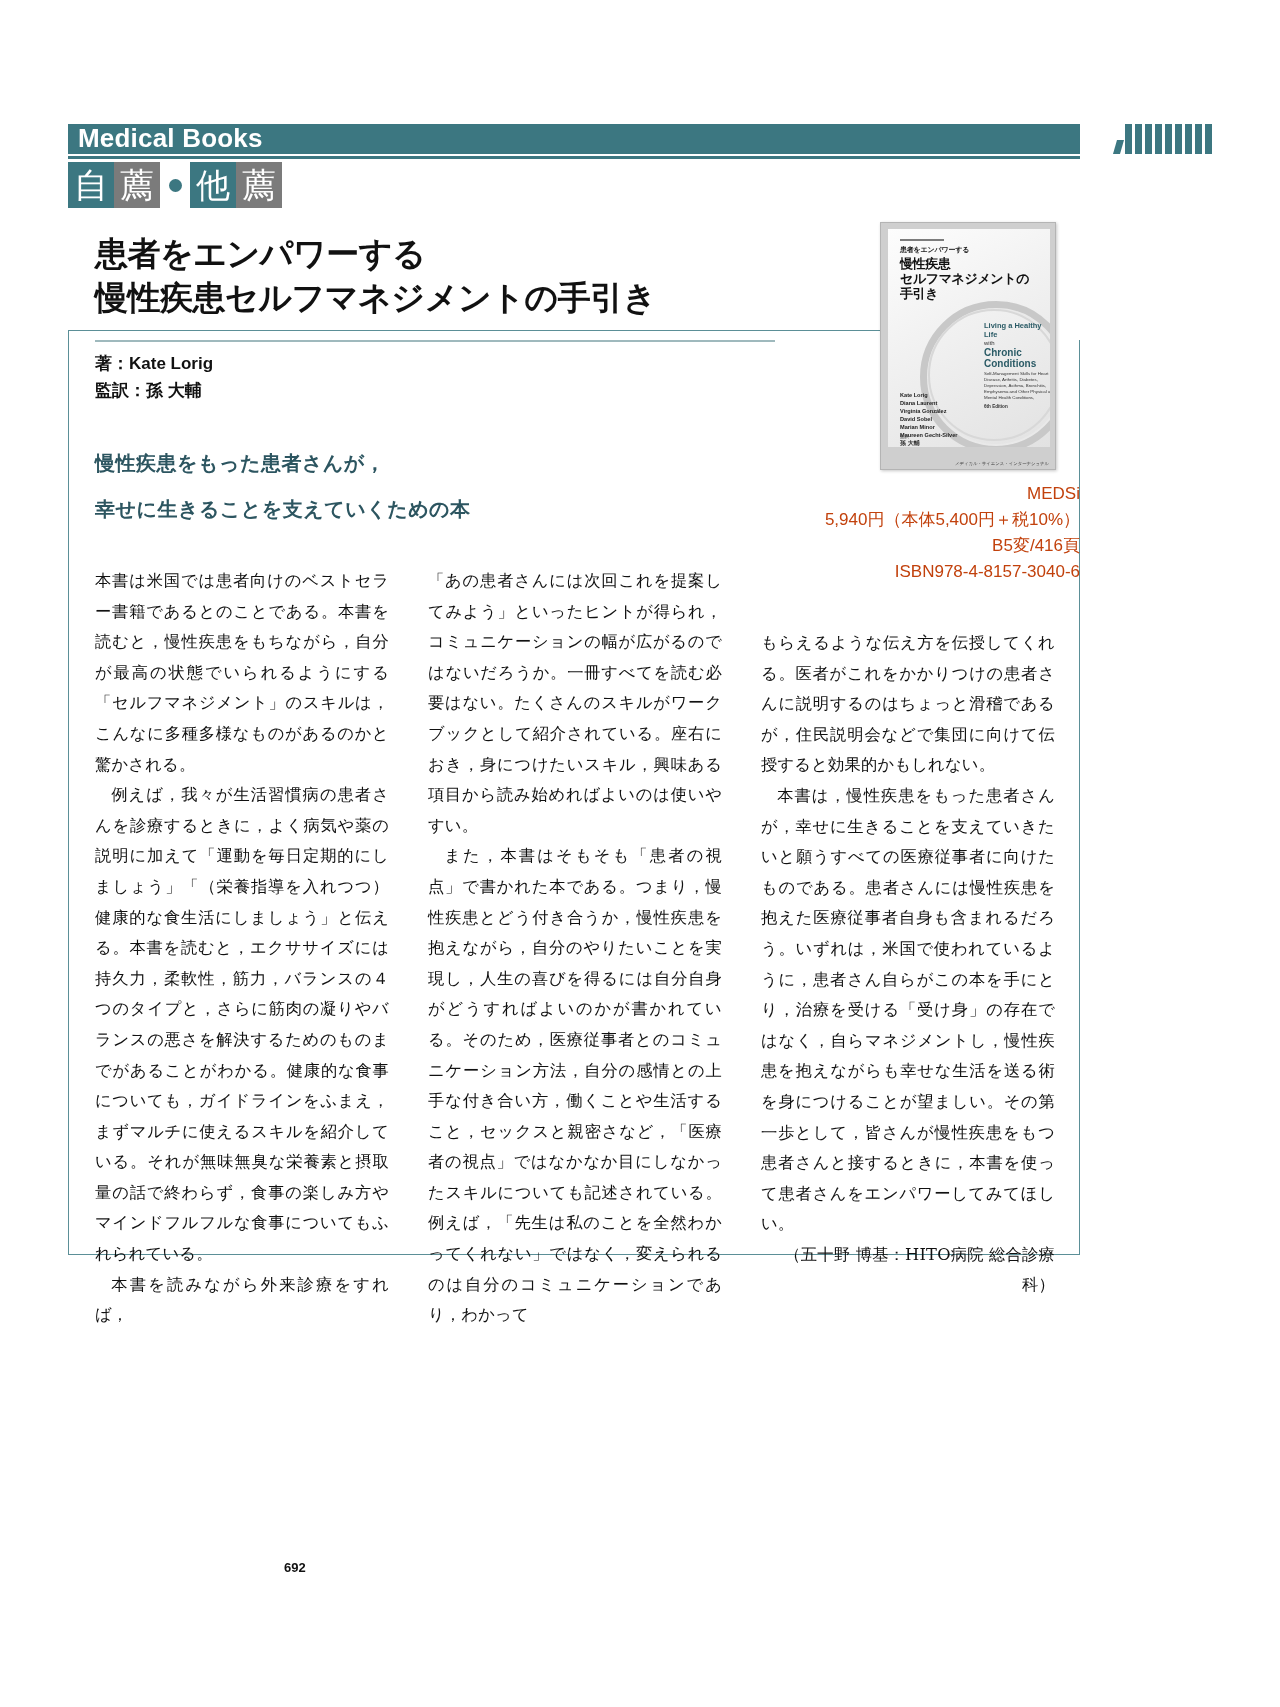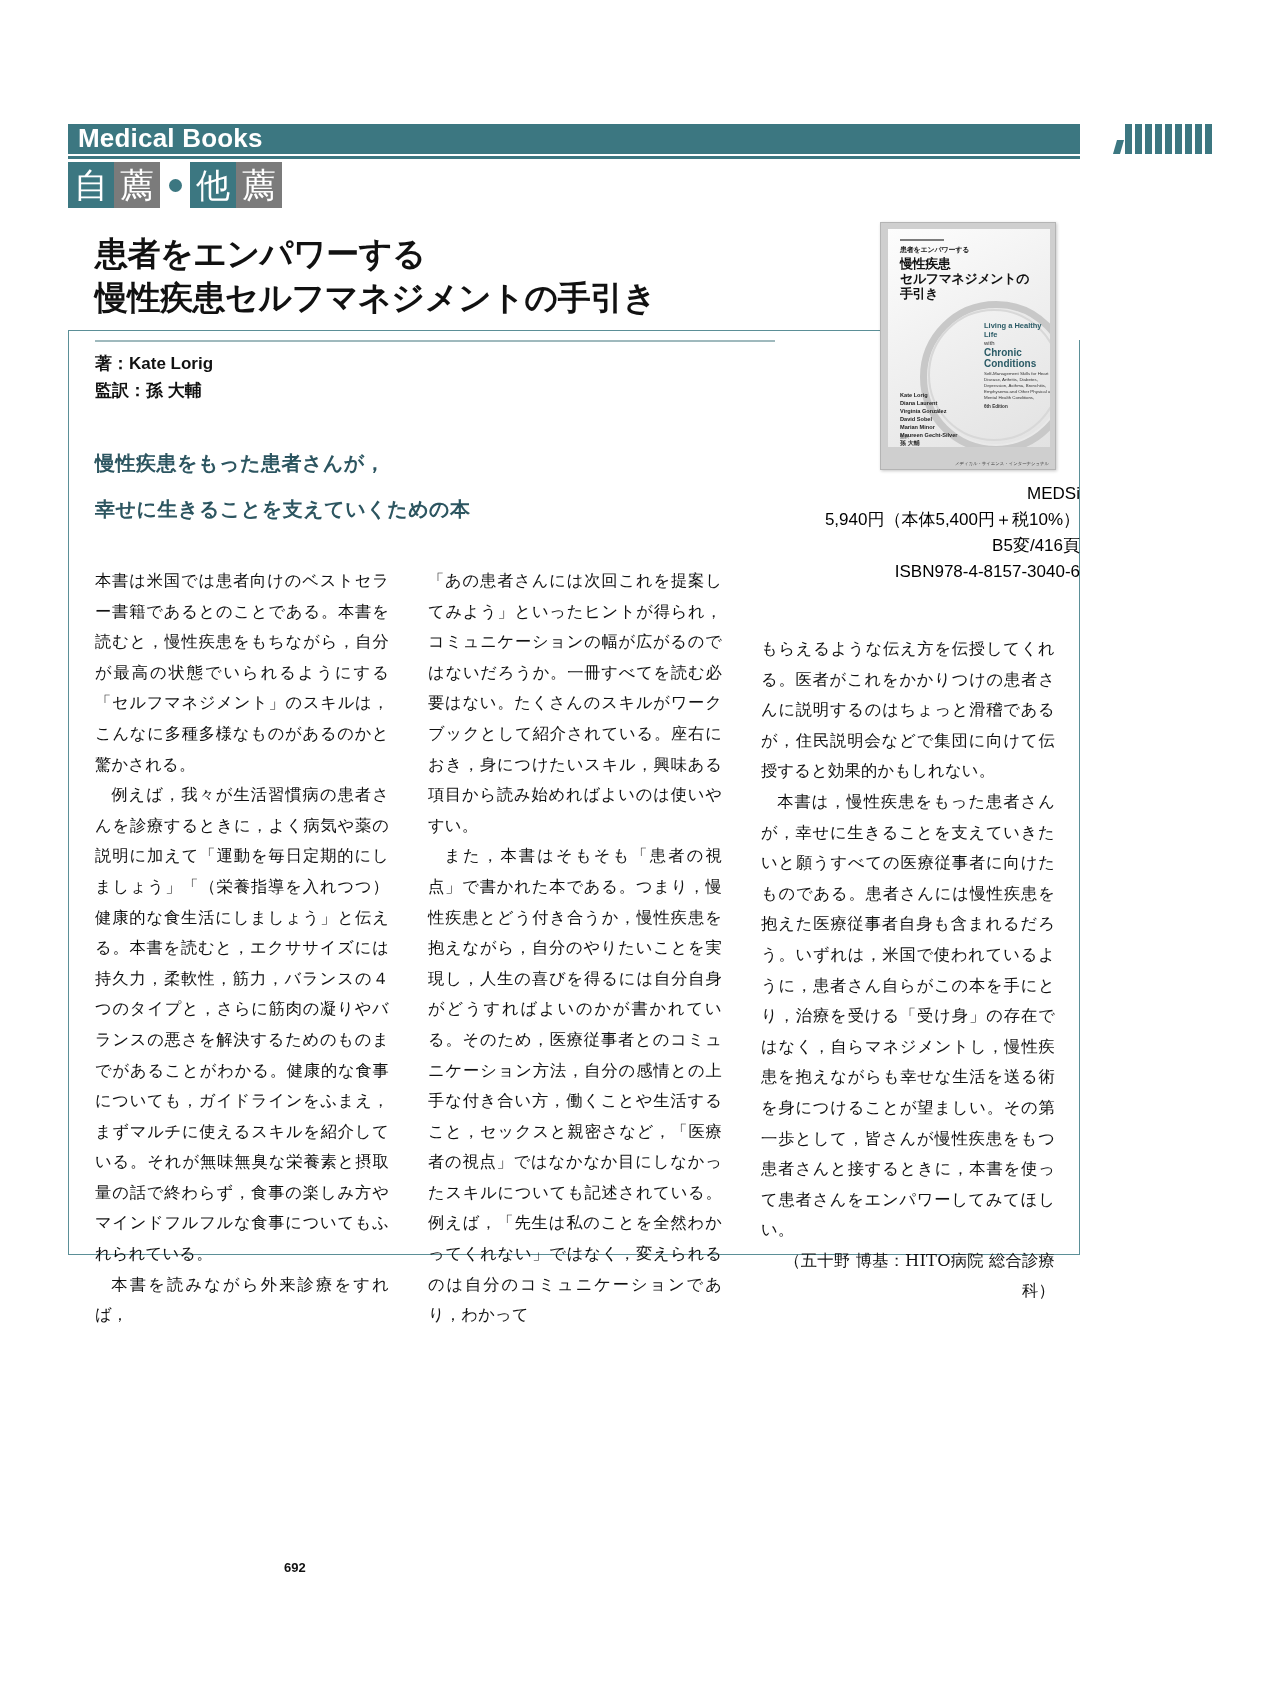--- a/index.html
+++ b/index.html
@@ -123,39 +123,39 @@
     position:absolute;left:12px;top:162px;font-size:5.6px;font-weight:bold;
     color:#222;line-height:8px;
   }
   .cv-sv{position:absolute;left:12px;top:205px;font-size:4.4px;color:#333;line-height:6px;}
   .cv-sv b{font-size:6px;}
   .cv-pub{
     position:absolute;right:6px;bottom:3px;font-size:4.4px;color:#444;
   }
   .meta-lines{
     position:absolute;left:760px;top:481px;width:320px;
-    text-align:right;font-size:17px;line-height:26px;color:#000000;
+    text-align:right;font-size:17px;line-height:26px;color:#c2410c;
   }
 
   
   .cols{
     position:absolute;left:95px;top:566px;width:960px;height:670px;
   }
   .col{
     position:absolute;top:0;width:294px;
     font-family:"DejaVu Serif","Liberation Serif",serif;
     font-size:16.3px;line-height:30.6px;color:#111;
     text-align:justify;
     letter-spacing:.2px;
   }
   .col p{margin:0;}
   .col p.ind{text-indent:1em;}
   #col1{left:0;}
   #col2{left:333px;}
-  #col3{left:666px;top:62px;width:294px;margin-top:6px;}
+  #col3{left:666px;top:62px;width:294px;}
   .credit{margin-top:4px;text-align:right;}
 
   
   .folio{
     position:absolute;left:284px;top:1560px;
     font-size:13px;font-weight:bold;color:#111;
   }
   .folio-rule{
     position:absolute;left:258px;top:1552px;width:3px;height:36px;background:#ffffff;
   }

